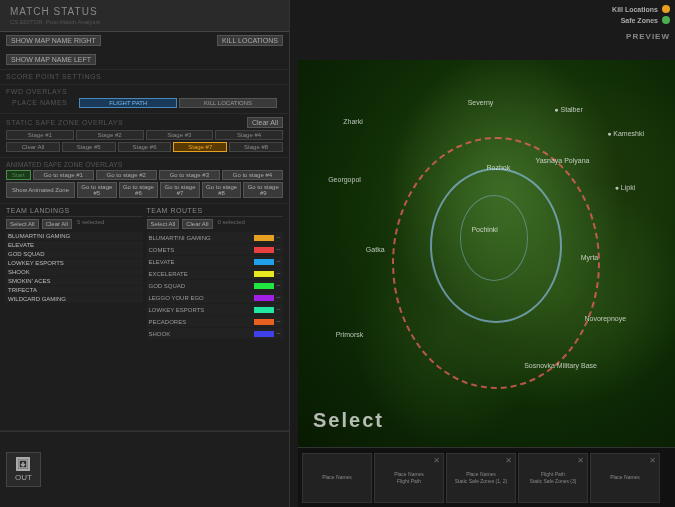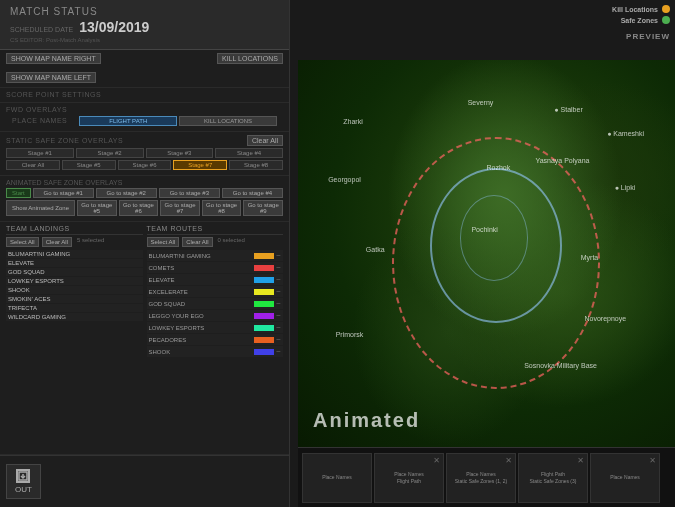--- a/index.html
+++ b/index.html
@@ -473,24 +473,20 @@
   </style>
 </head>
 <body>
 
 <div class="main-container">
 
   <div class="left-panel">
 
     <div class="match-status-header">
       <div class="match-status-title">MATCH STATUS</div>
-      <div class="scheduled-date-row">
-        <span class="scheduled-label">SCHEDULED DATE</span>
-        <span class="scheduled-date">13/09/2019</span>
-      </div>
       <div style="font-size:6px;color:#555;margin-top:2px;">CS EDITOR: Post-Match Analysis</div>
     </div>
 
     <div class="section">
       <div class="header-row">
         <button class="btn-small">SHOW MAP NAME RIGHT</button>
         <button class="btn-small">KILL LOCATIONS</button>
       </div>
       <div style="margin-top:2px;">
         <button class="btn-small">SHOW MAP NAME LEFT</button>
@@ -636,21 +632,21 @@
           </div>
           <div class="team-item">
             <span class="team-route-name">SHOOK</span>
             <div class="color-bar" style="background:#4040e8;"></div>
             <span class="route-minus">−</span>
           </div>
         </div>
       </div>
     </div>
 
-    <div style="padding:8px 6px;border-top:1px solid #333;display:flex;align-items:center;gap:4px;">
+    <div style="padding:20px 6px;border-top:1px solid #333;display:flex;align-items:center;gap:4px;">
       <button class="out-btn" style="position:relative;bottom:auto;left:auto;">
         <div class="out-icon">
           <svg width="10" height="10" viewBox="0 0 10 10">
               <rect x="1" y="1" width="8" height="8" fill="none" stroke="#aaa" stroke-width="1.5"></rect>
               <line x1="5" y1="3" x2="5" y2="7" stroke="#aaa" stroke-width="1.5"></line>
               <polyline points="3,5 5,7 7,5" fill="none" stroke="#aaa" stroke-width="1.5"></polyline>
             </svg>
         </div>
         <span>OUT</span>
       </button>
@@ -689,21 +685,21 @@
         <div class="map-place" style="top:27%;left:50%;">Rozhok</div>
         <div class="map-place" style="top:25%;left:63%;">Yasnaya Polyana</div>
         <div class="map-place" style="top:32%;left:84%;">● Lipki</div>
         <div class="map-place" style="top:48%;left:18%;">Gatka</div>
         <div class="map-place" style="top:43%;left:46%;">Pochinki</div>
         <div class="map-place" style="top:50%;left:75%;">Myrta</div>
         <div class="map-place" style="top:70%;left:10%;">Primorsk</div>
         <div class="map-place" style="top:66%;left:76%;">Novorepnoye</div>
         <div class="map-place" style="top:78%;left:60%;">Sosnovka Military Base</div>
 
-        <div class="map-name-label">Animated</div>
+        <div class="map-name-label">Select</div>
       </div>
     </div>
 
     <div class="filmstrip">
       <div class="film-thumb">
         <div class="film-thumb-label">Place Names</div>
       </div>
       <div class="film-thumb">
         <div class="film-thumb-label">Place Names<br>Flight Path</div>
         <span class="film-thumb-x">✕</span>

